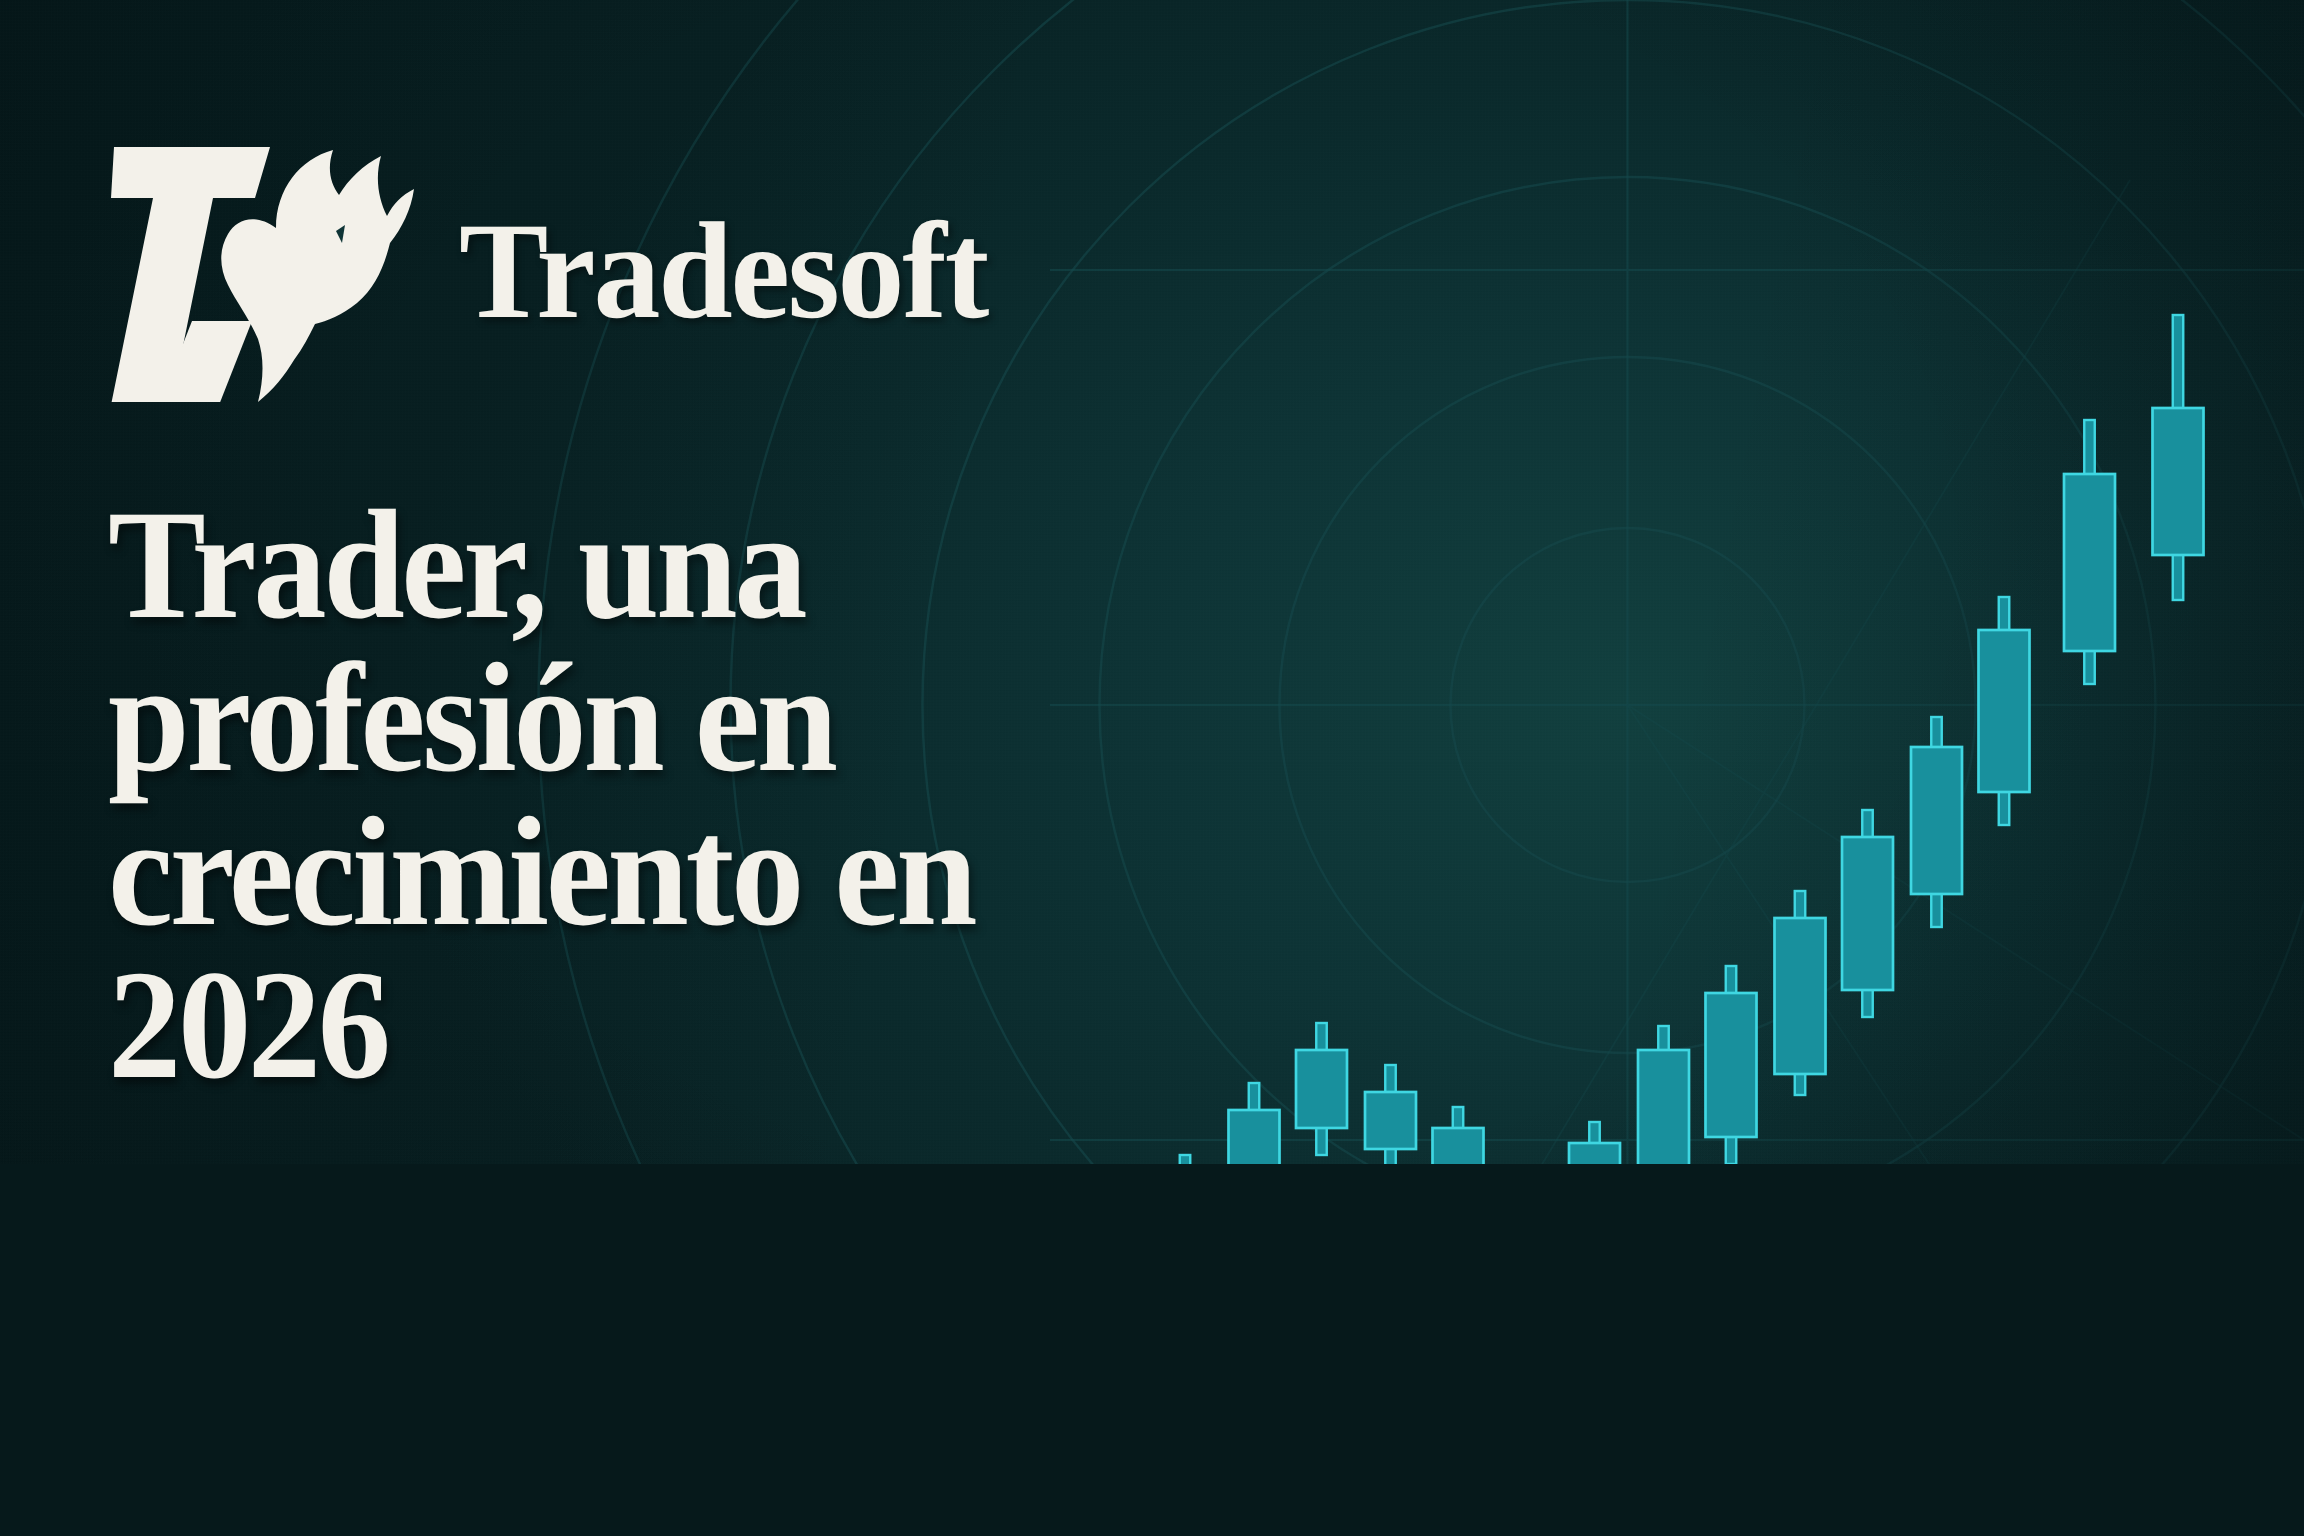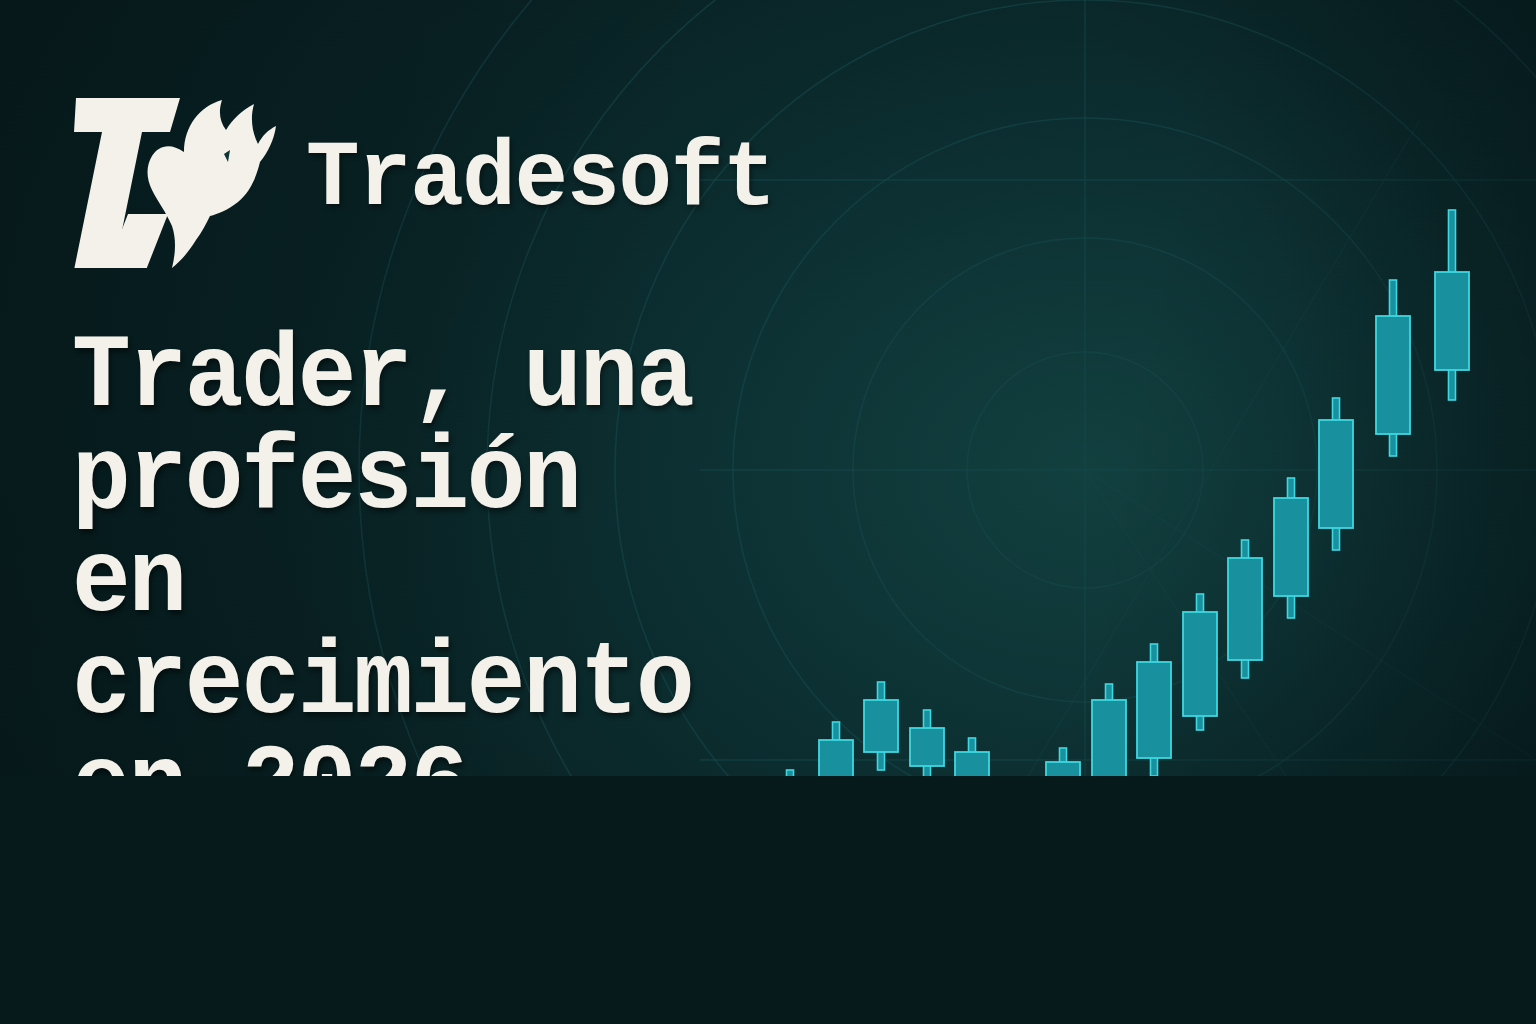--- a/index.html
+++ b/index.html
@@ -6,21 +6,21 @@
     margin: 0;
     padding: 0;
     background: #06191b;
   }
   #stage {
     position: relative;
     width: 1536px;
     height: 776px;
     overflow: hidden;
     background: #0b2b2d;
-    font-family: Liberation Mono, monospace;
+    font-family: Liberation Serif, serif;
   }
 
   
   .bg-base {
     position: absolute;
     inset: 0;
     background:
       radial-gradient(ellipse 820px 620px at 1085px 470px,
          #12403f 0%, #0e3436 38%, #0b2a2c 68%, #092224 100%);
   }

